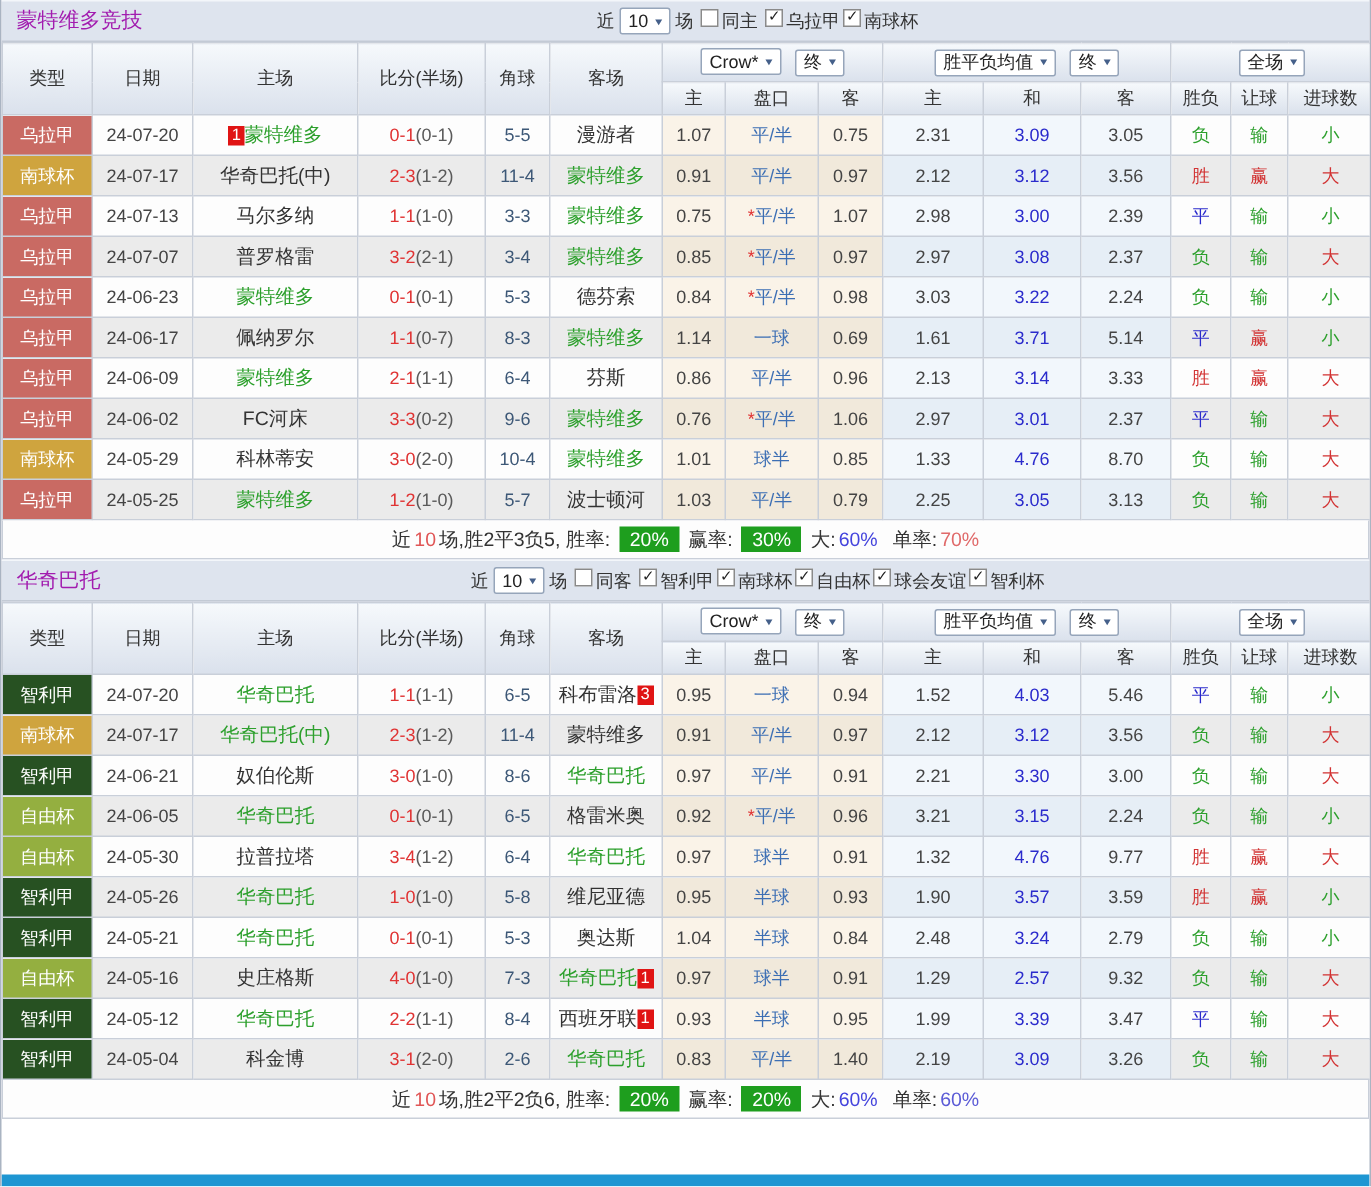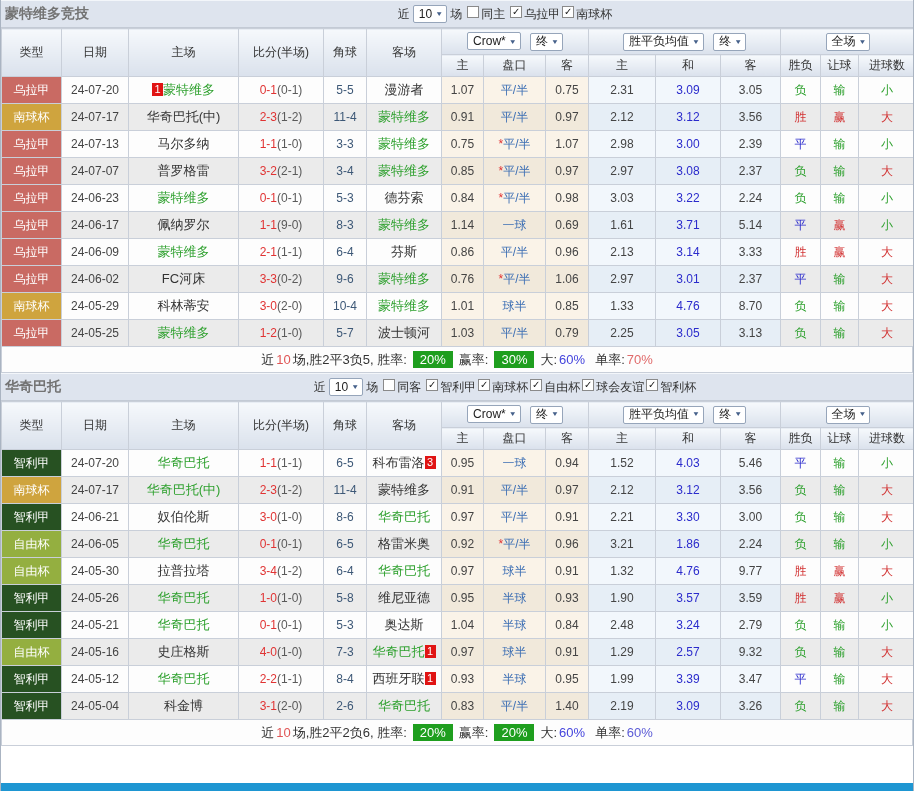--- a/index.html
+++ b/index.html
@@ -24,21 +24,21 @@
   .closebtn {
     position:absolute; right:8px; top:3px; width:24px; height:22px;
     background:#58B7E6; border:1px solid #9AD4F2; border-radius:3px;
     color:#fff; font-weight:bold; font-size:14px; line-height:20px; text-align:center; cursor:pointer;
   }
   
   .secbar {
     height:28px; background:#DEE4EE; border-bottom:1px solid #c3cad5; border-top:1px solid #f3f6fa;
     display:flex; align-items:center; position:relative; flex:0 0 auto; font-size:12px; color:#333;
   }
-  .secbar .team { position:absolute; left:4px; font-size:14px; font-weight:bold; color:#737373; }
+  .secbar .team { position:absolute; left:10px; font-size:14px; font-weight:normal; color:#a21caf; }
   .filters { margin:0 auto; padding-left:96px; display:flex; align-items:center; gap:3px; white-space:nowrap; }
   .sel {
     display:inline-flex; align-items:center; gap:3px; background:#fff;
     border:1px solid #96a5ba; border-radius:2px; height:18px; padding:0 3px 0 5px;
     font-size:12px; color:#222; cursor:default;
   }
   .sel .arr { font-size:8px; color:#45608a; transform:scaleY(0.8); }
   .chk { display:inline-flex; gap:2px; font-size:12px; color:#333; margin-left:2px; }
   .box { width:12px; height:12px; border:1px solid #8a8a8a; background:#fff;
     display:inline-flex; align-items:center; justify-content:center;
@@ -255,21 +255,21 @@
               <td class="av cB">3.22</td>
               <td class="av">2.24</td>
               <td class="cG">负</td>
               <td class="cG">输</td>
               <td class="cG">小</td>
             </tr>
             <tr>
               <td class="lg" style="background: rgb(201, 106, 99);">乌拉甲</td>
               <td>24-06-17</td>
               <td class="tm"><span class="">佩纳罗尔</span></td>
-              <td><span class="ftscore">1-1</span><span class="htscore">(9-0)</span></td>
+              <td><span class="ftscore">1-1</span><span class="htscore">(0-7)</span></td>
               <td class="cn">8-3</td>
               <td class="tm"><span class="subj">蒙特维多</span></td>
               <td class="od">1.14</td>
               <td class="od hc">一球</td>
               <td class="od">0.69</td>
               <td class="av">1.61</td>
               <td class="av cB">3.71</td>
               <td class="av">5.14</td>
               <td class="cB">平</td>
               <td class="cR">赢</td>
@@ -504,21 +504,21 @@
               <td class="lg" style="background: rgb(148, 175, 64);">自由杯</td>
               <td>24-06-05</td>
               <td class="tm"><span class="subj">华奇巴托</span></td>
               <td><span class="ftscore">0-1</span><span class="htscore">(0-1)</span></td>
               <td class="cn">6-5</td>
               <td class="tm"><span class="">格雷米奥</span></td>
               <td class="od">0.92</td>
               <td class="od hc"><span class="star">*</span>平/半</td>
               <td class="od">0.96</td>
               <td class="av">3.21</td>
-              <td class="av cB">1.86</td>
+              <td class="av cB">3.15</td>
               <td class="av">2.24</td>
               <td class="cG">负</td>
               <td class="cG">输</td>
               <td class="cG">小</td>
             </tr>
             <tr>
               <td class="lg" style="background: rgb(148, 175, 64);">自由杯</td>
               <td>24-05-30</td>
               <td class="tm"><span class="">拉普拉塔</span></td>
               <td><span class="ftscore">3-4</span><span class="htscore">(1-2)</span></td>

